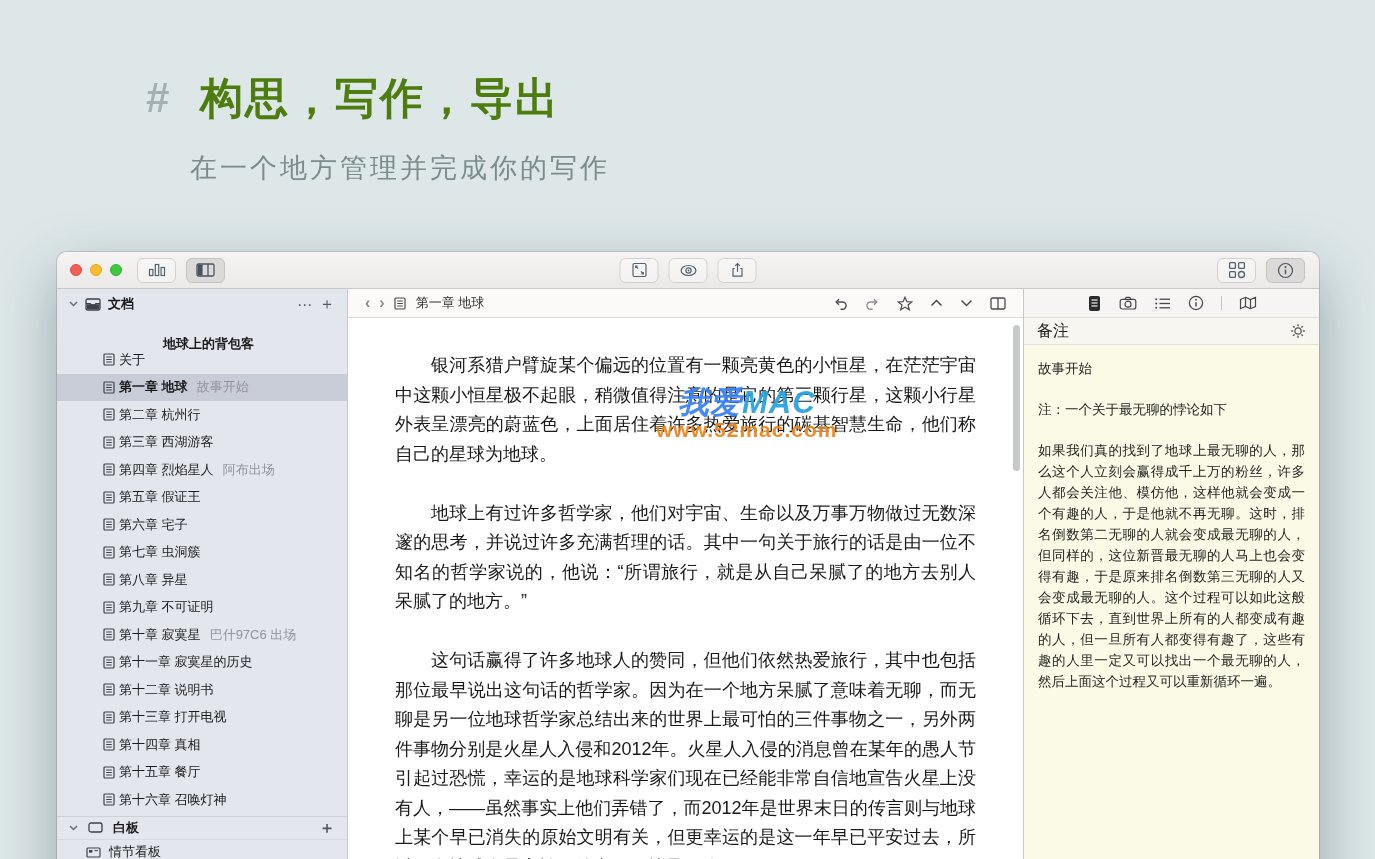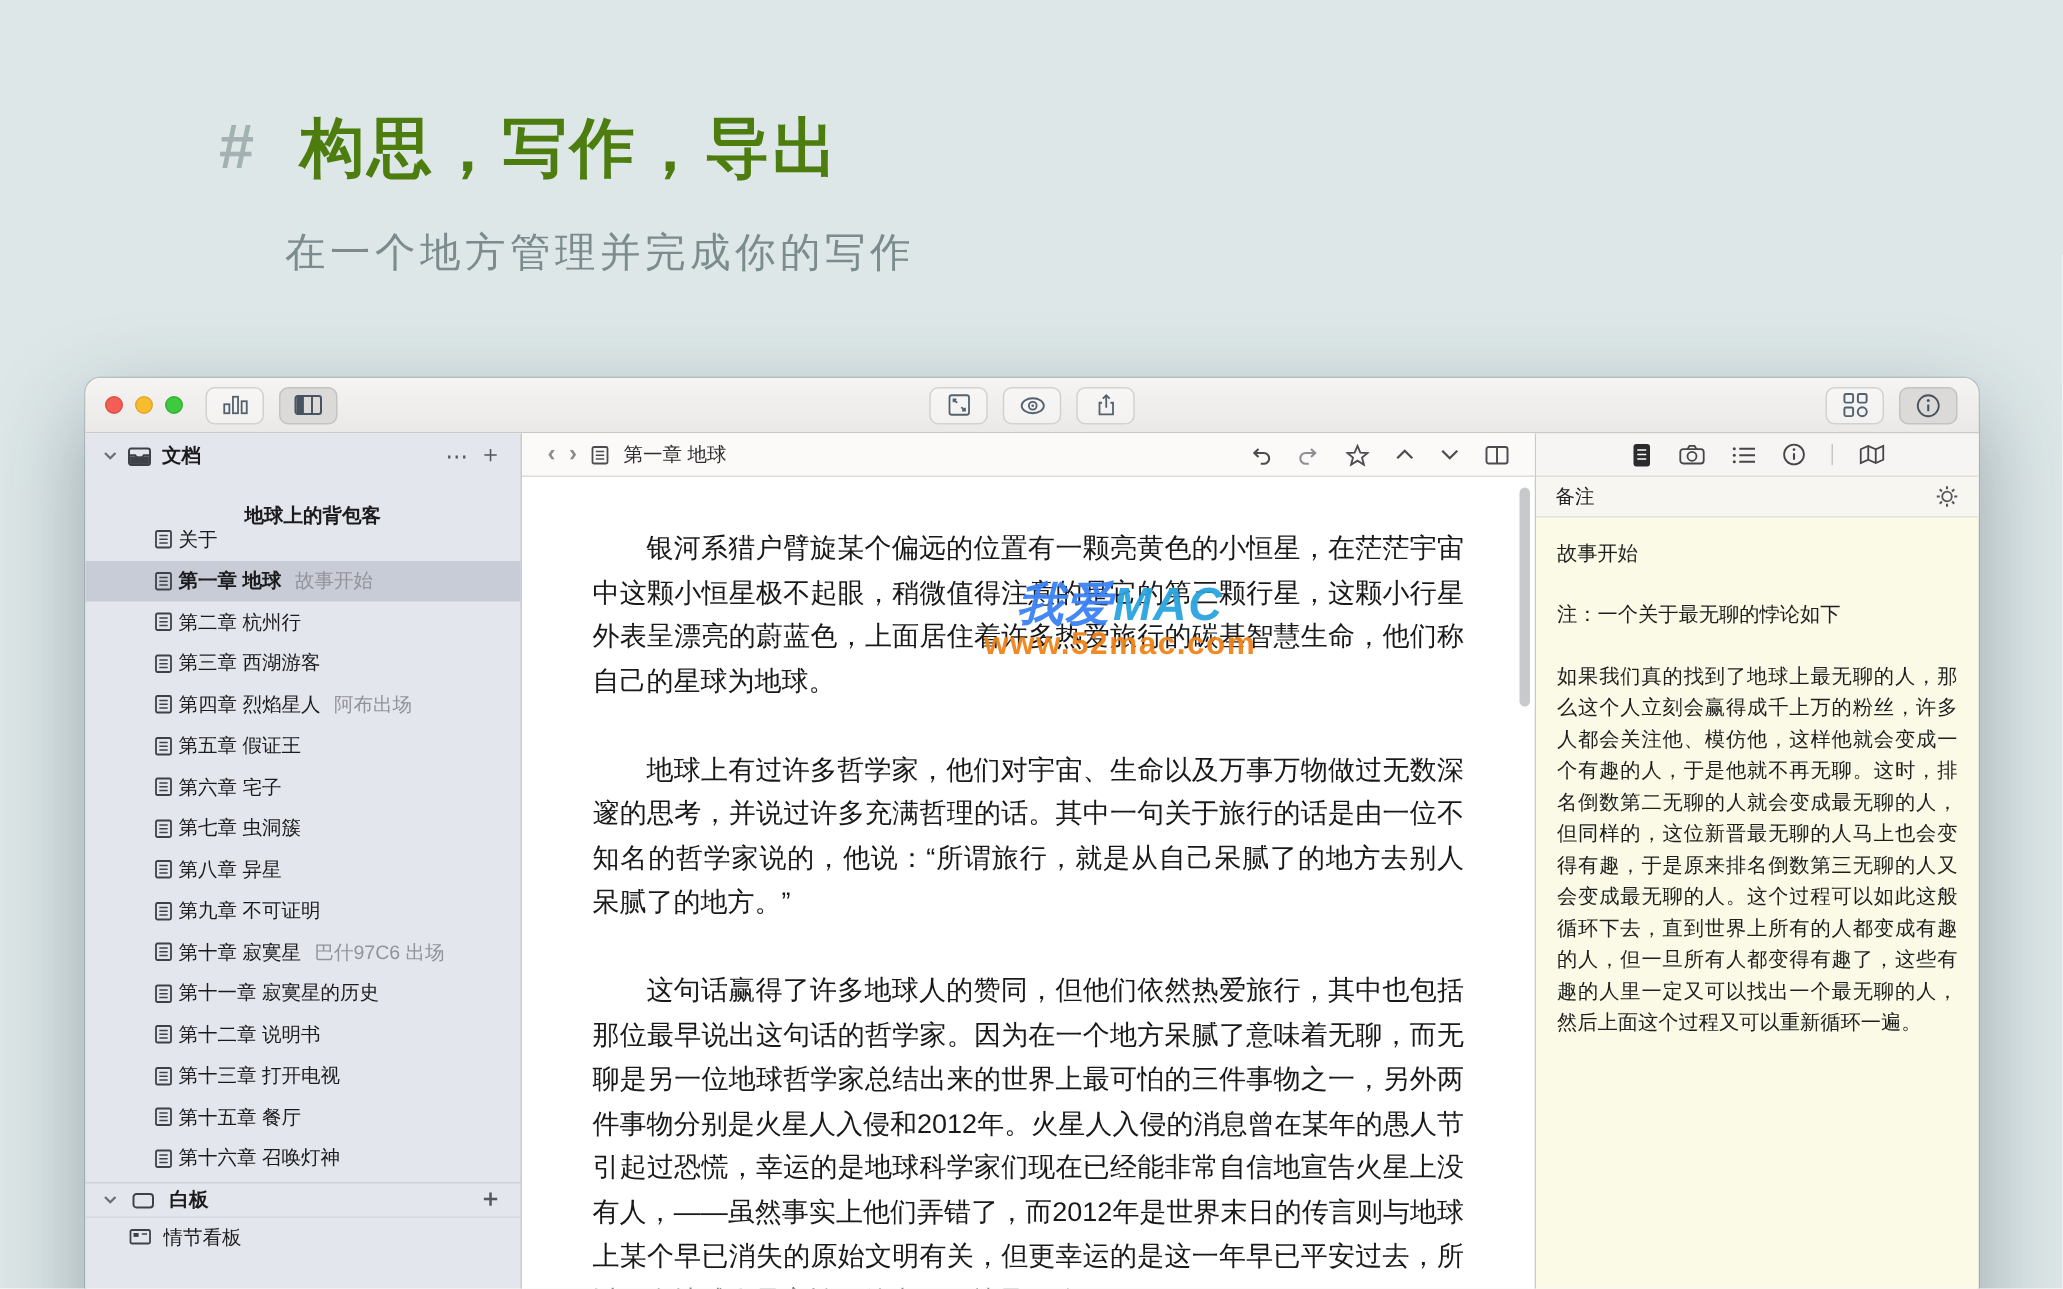--- a/index.html
+++ b/index.html
@@ -87,21 +87,21 @@
 
   
   .inspector { width:296px; flex-shrink:0; background:#fbfae6; border-left:1px solid #c9c9cb; display:flex; flex-direction:column; }
   .ins-tabs {
     height:29px; background:#f6f5f4; border-bottom:1px solid #dfdddb;
     display:flex; align-items:center; justify-content:center; gap:17px; color:#46464a;
   }
   .ins-sep { width:1px; height:14px; background:#c8c6c4; }
   .ins-header {
     height:27px; display:flex; align-items:center; padding:0 13px;
-    background:#f7f6f1; border-bottom:1px solid #e4e2da; font-size:13px; color:#222; 
+    background:#f7f6f1; border-bottom:1px solid #e4e2da; font-size:16px; color:#222; 
   }
   .ins-gear { margin-left:auto; color:#55555a; }
   .ins-body { padding:13px 14px 0; font-size:13.5px; line-height:21px; color:#1e1e1e; text-align:justify; }
   .ins-body p { margin:0 0 20px; }
 
   
   .wm-center { position:absolute; left:308px; top:70px; text-align:center; pointer-events:none; opacity:.95; z-index:5; }
   .wm-l1 { font-size:31px; font-weight:bold; letter-spacing:1px; font-style:italic; }
   .wm-red { color:#3b82f6; }
   .wm-blue { color:#2ba5de; }
@@ -343,20 +343,30 @@
             <span class="sb-note"></span>
           </div>
           <div class="sb-item">
             <svg class="icon" width="12" height="13" viewBox="0 0 12 13">
               <rect x="1" y="1" width="10" height="11" rx="1" fill="none" stroke="currentColor" stroke-width="1.2"></rect>
               <line x1="3.2" y1="4" x2="8.8" y2="4" stroke="currentColor" stroke-width="1"></line>
               <line x1="3.2" y1="6.5" x2="8.8" y2="6.5" stroke="currentColor" stroke-width="1"></line>
               <line x1="3.2" y1="9" x2="8.8" y2="9" stroke="currentColor" stroke-width="1"></line>
             </svg>
             <span class="label">第十三章 打开电视</span>
+            <span class="sb-note"></span>
+          </div>
+          <div class="sb-item">
+            <svg class="icon" width="12" height="13" viewBox="0 0 12 13">
+              <rect x="1" y="1" width="10" height="11" rx="1" fill="none" stroke="currentColor" stroke-width="1.2"></rect>
+              <line x1="3.2" y1="4" x2="8.8" y2="4" stroke="currentColor" stroke-width="1"></line>
+              <line x1="3.2" y1="6.5" x2="8.8" y2="6.5" stroke="currentColor" stroke-width="1"></line>
+              <line x1="3.2" y1="9" x2="8.8" y2="9" stroke="currentColor" stroke-width="1"></line>
+            </svg>
+            <span class="label">第十四章 真相</span>
             <span class="sb-note"></span>
           </div>
           <div class="sb-item">
             <svg class="icon" width="12" height="13" viewBox="0 0 12 13">
               <rect x="1" y="1" width="10" height="11" rx="1" fill="none" stroke="currentColor" stroke-width="1.2"></rect>
               <line x1="3.2" y1="4" x2="8.8" y2="4" stroke="currentColor" stroke-width="1"></line>
               <line x1="3.2" y1="6.5" x2="8.8" y2="6.5" stroke="currentColor" stroke-width="1"></line>
               <line x1="3.2" y1="9" x2="8.8" y2="9" stroke="currentColor" stroke-width="1"></line>
             </svg>
             <span class="label">第十五章 餐厅</span>

